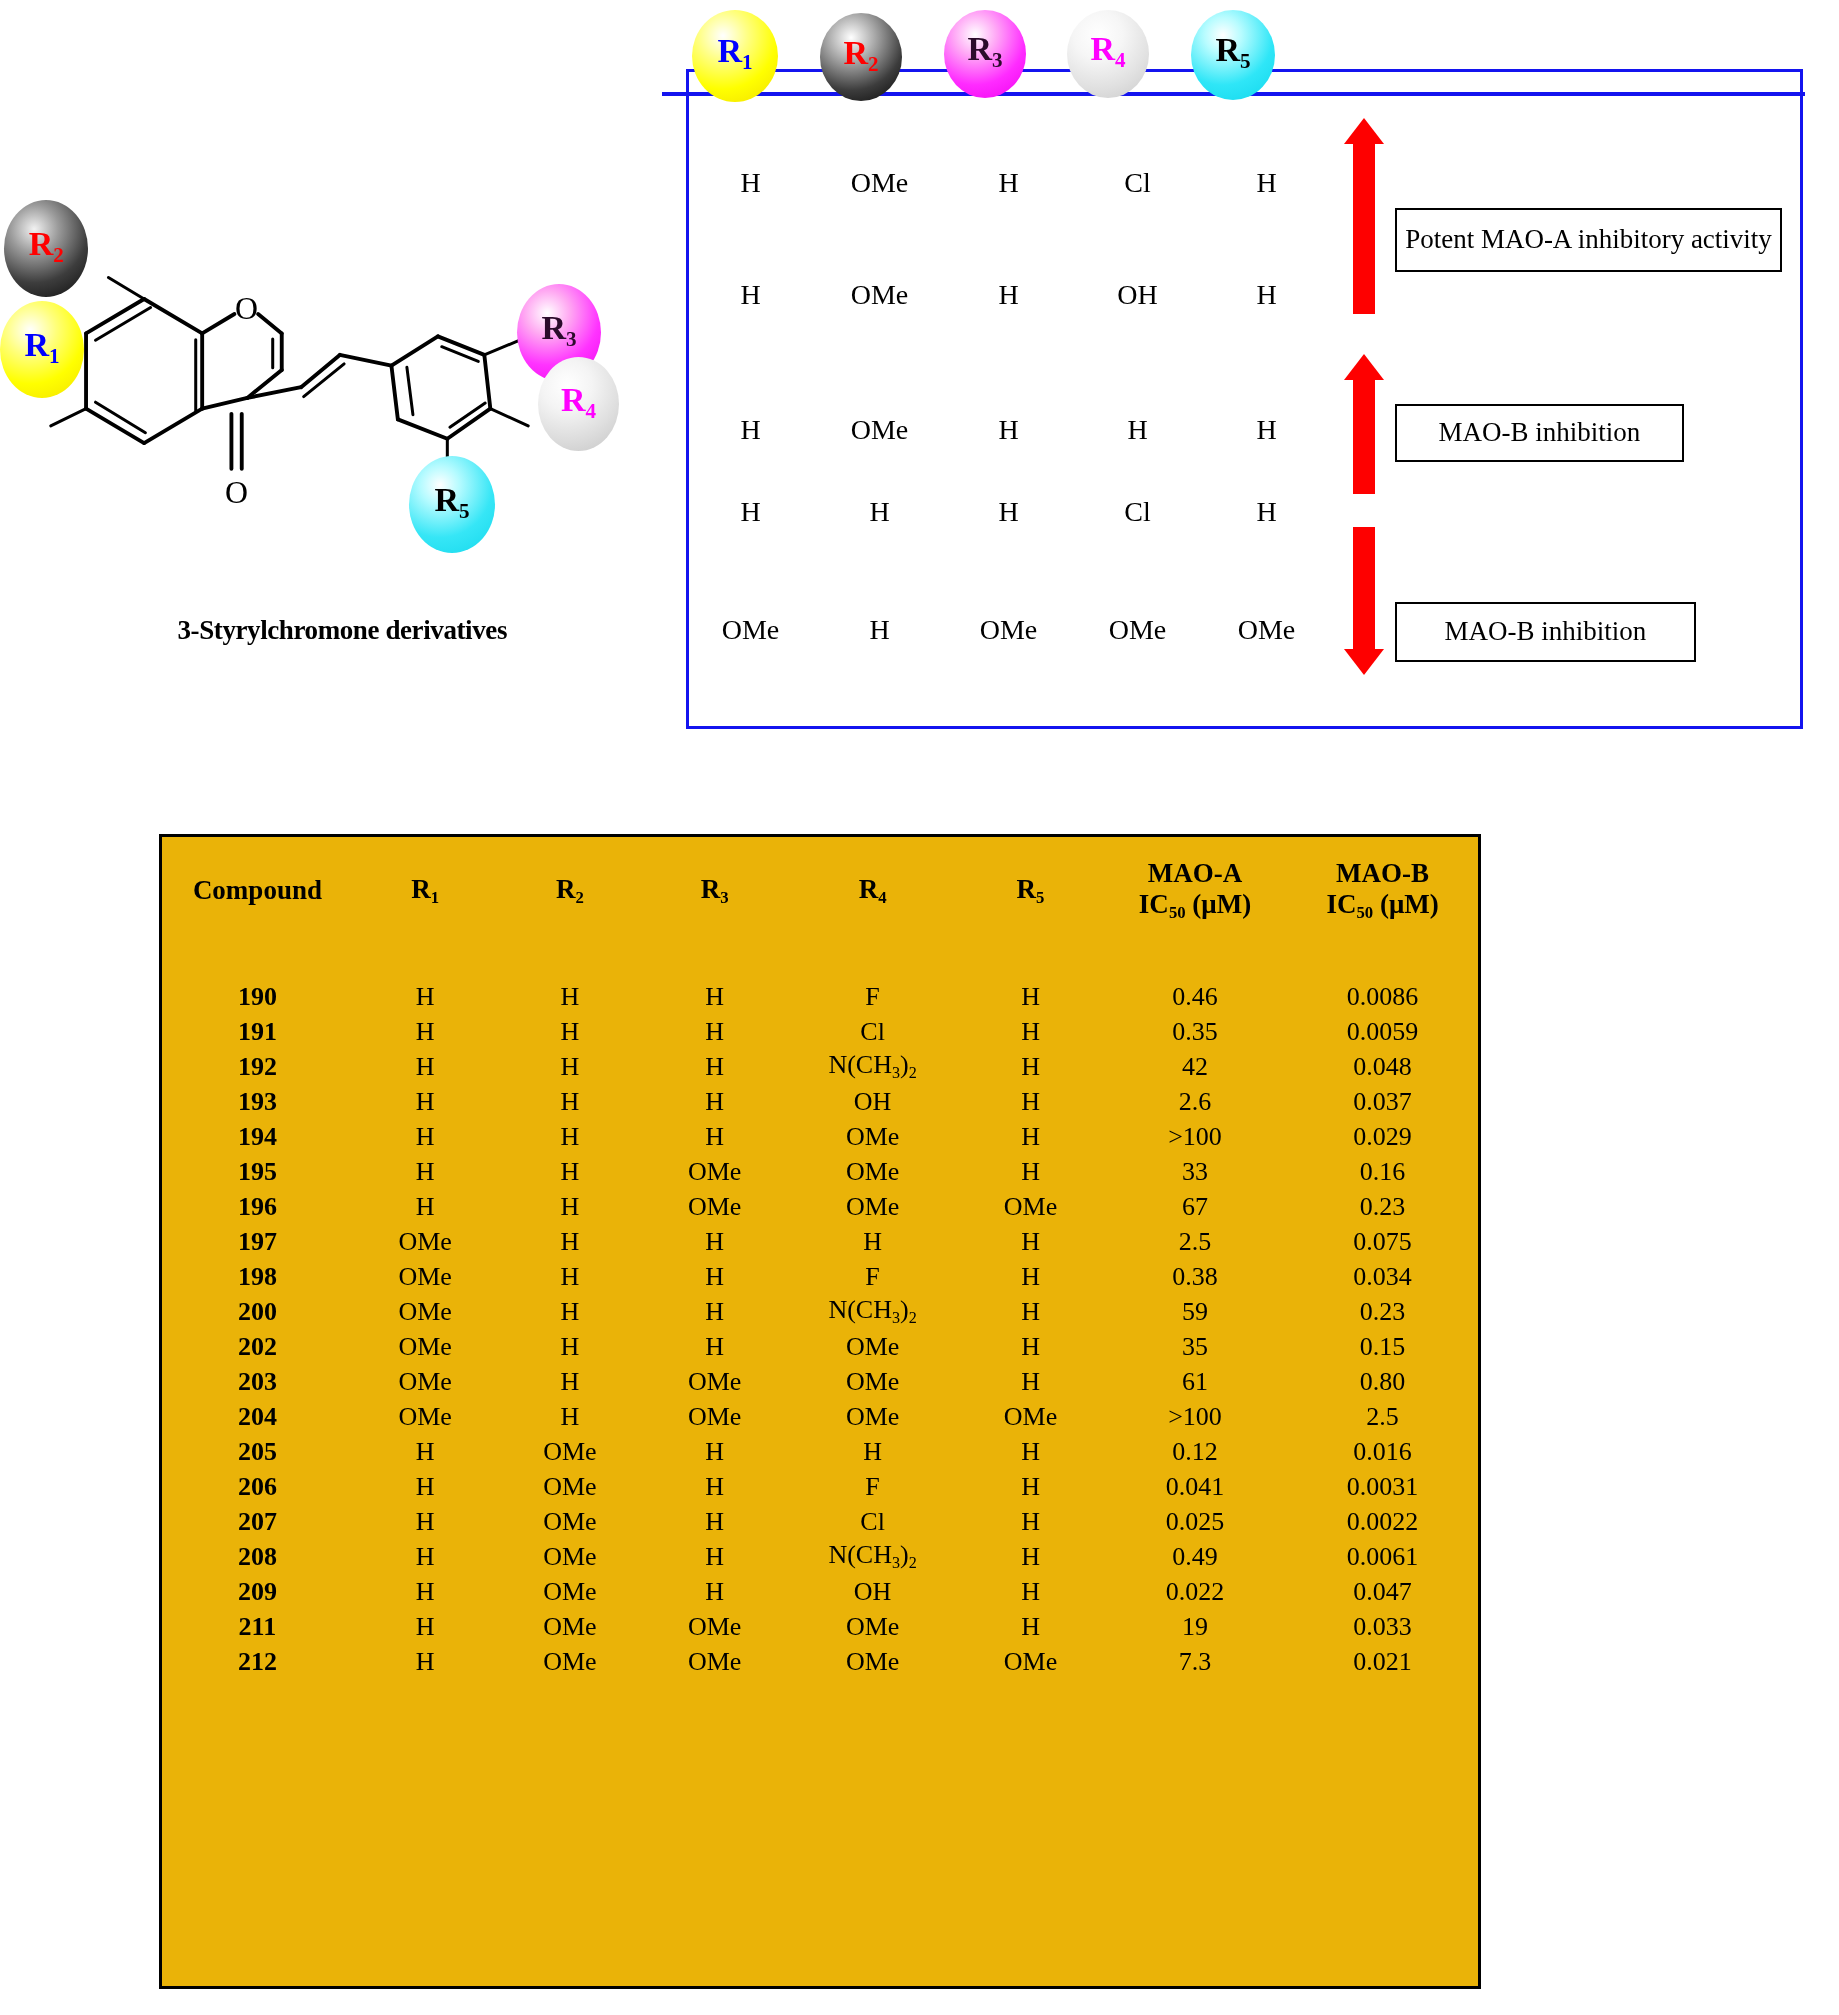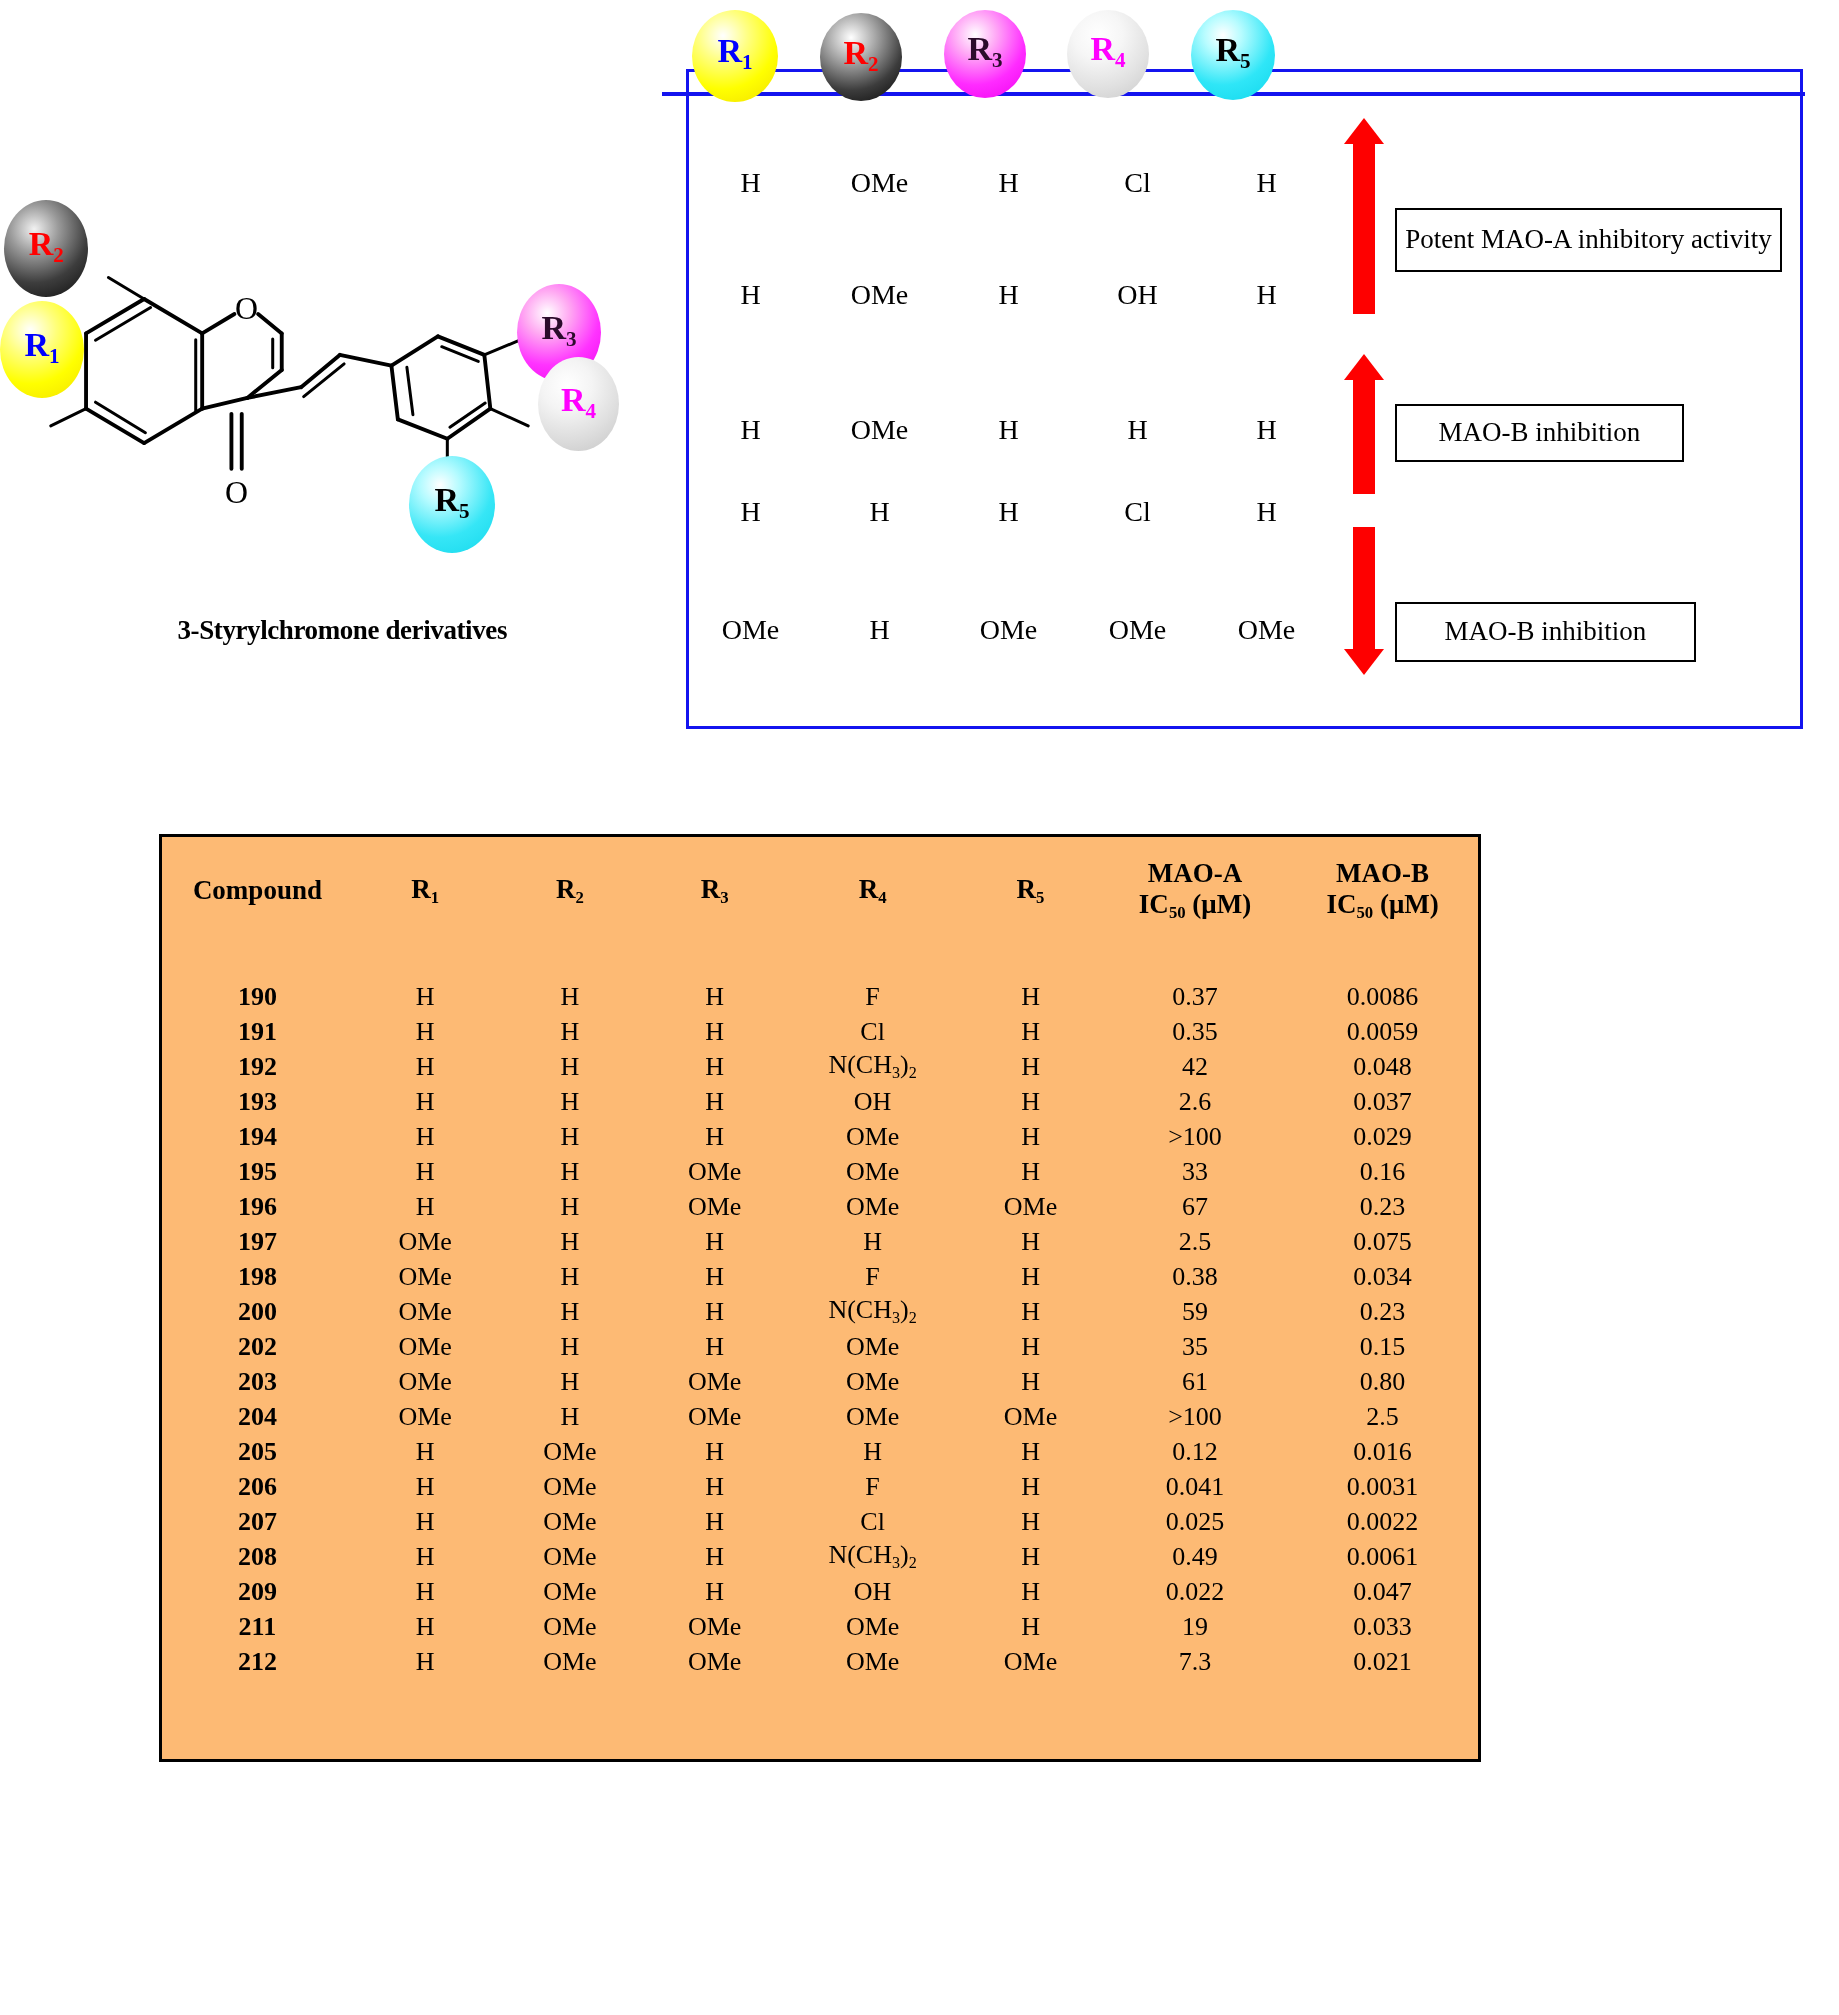--- a/index.html
+++ b/index.html
@@ -30,22 +30,22 @@
   .arrow-up::before{content:"";position:absolute;left:-9.5px;top:-24px;width:0;height:0;
     border-left:20px solid transparent;border-right:20px solid transparent;border-bottom:26px solid #fe0000;}
   .arrow-down::after{content:"";position:absolute;left:-9.5px;bottom:-24px;width:0;height:0;
     border-left:20px solid transparent;border-right:20px solid transparent;border-top:26px solid #fe0000;}
 
   .ann-box{position:absolute;border:2.6px solid #000;box-sizing:border-box;
     display:flex;align-items:center;justify-content:center;text-align:center;
     font-size:27px;line-height:1.18;padding:0 6.9px;background:#fff;z-index:4;}
 
   
-  #data-table{position:absolute;left:159px;top:834px;width:1322px;height:928px;
-    border:3px solid #000;box-sizing:border-box;background:#fdba74;}
+  #data-table{position:absolute;left:159px;top:834px;width:1322px;height:1155px;
+    border:3px solid #000;box-sizing:border-box;background:#eab308;}
   table.tbl{border-collapse:collapse;width:100%;font-family:"Liberation Serif",serif;}
   table.tbl th{font-size:27px;font-weight:bold;padding:0;vertical-align:middle;line-height:1.16;}
   table.tbl td{font-size:26px;padding:0;text-align:center;height:35px;line-height:1;}
   td.cpd{font-weight:bold;}
   th.hrow{height:107px;}
   sub{font-size:0.62em;vertical-align:-0.3em;}
   .spacer-row td{height:24px;}
 </style>
 </head>
 <body>
@@ -237,21 +237,21 @@
         <tr class="spacer-row">
           <td colspan="8"></td>
         </tr>
         <tr>
           <td class="cpd">190</td>
           <td>H</td>
           <td>H</td>
           <td>H</td>
           <td>F</td>
           <td>H</td>
-          <td>0.37</td>
+          <td>0.46</td>
           <td>0.0086</td>
         </tr>
         <tr>
           <td class="cpd">191</td>
           <td>H</td>
           <td>H</td>
           <td>H</td>
           <td>Cl</td>
           <td>H</td>
           <td>0.35</td>

